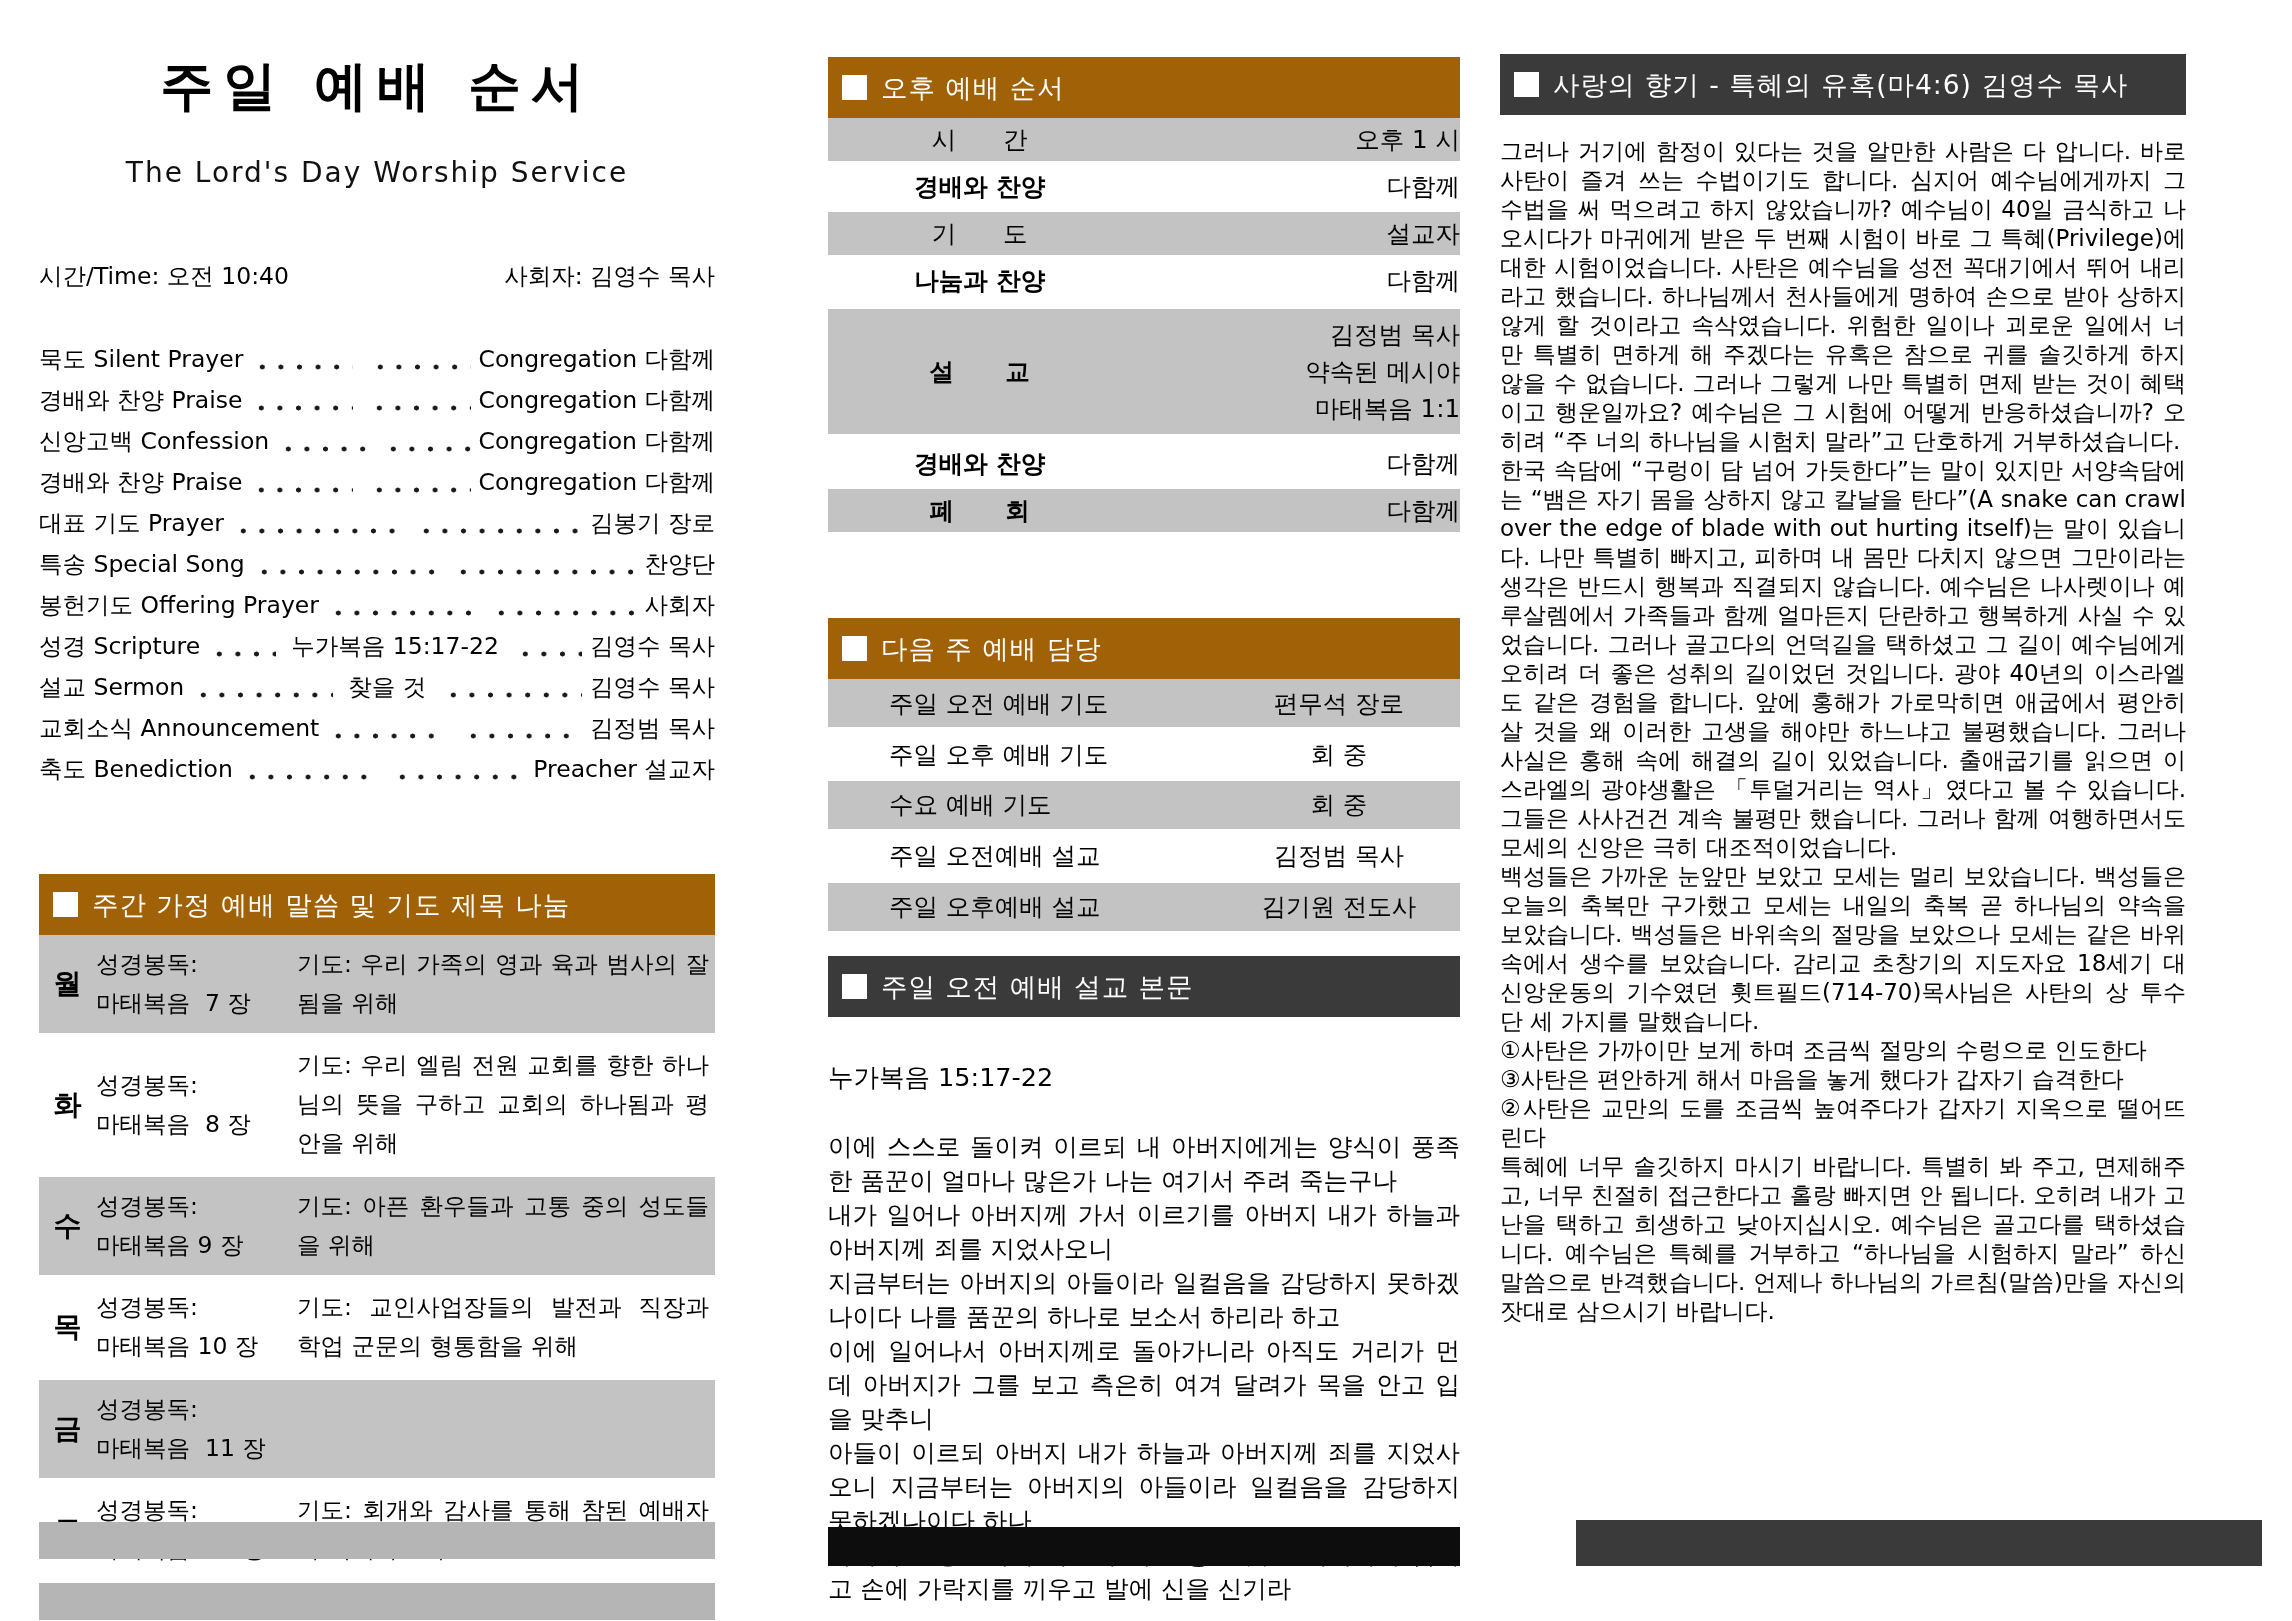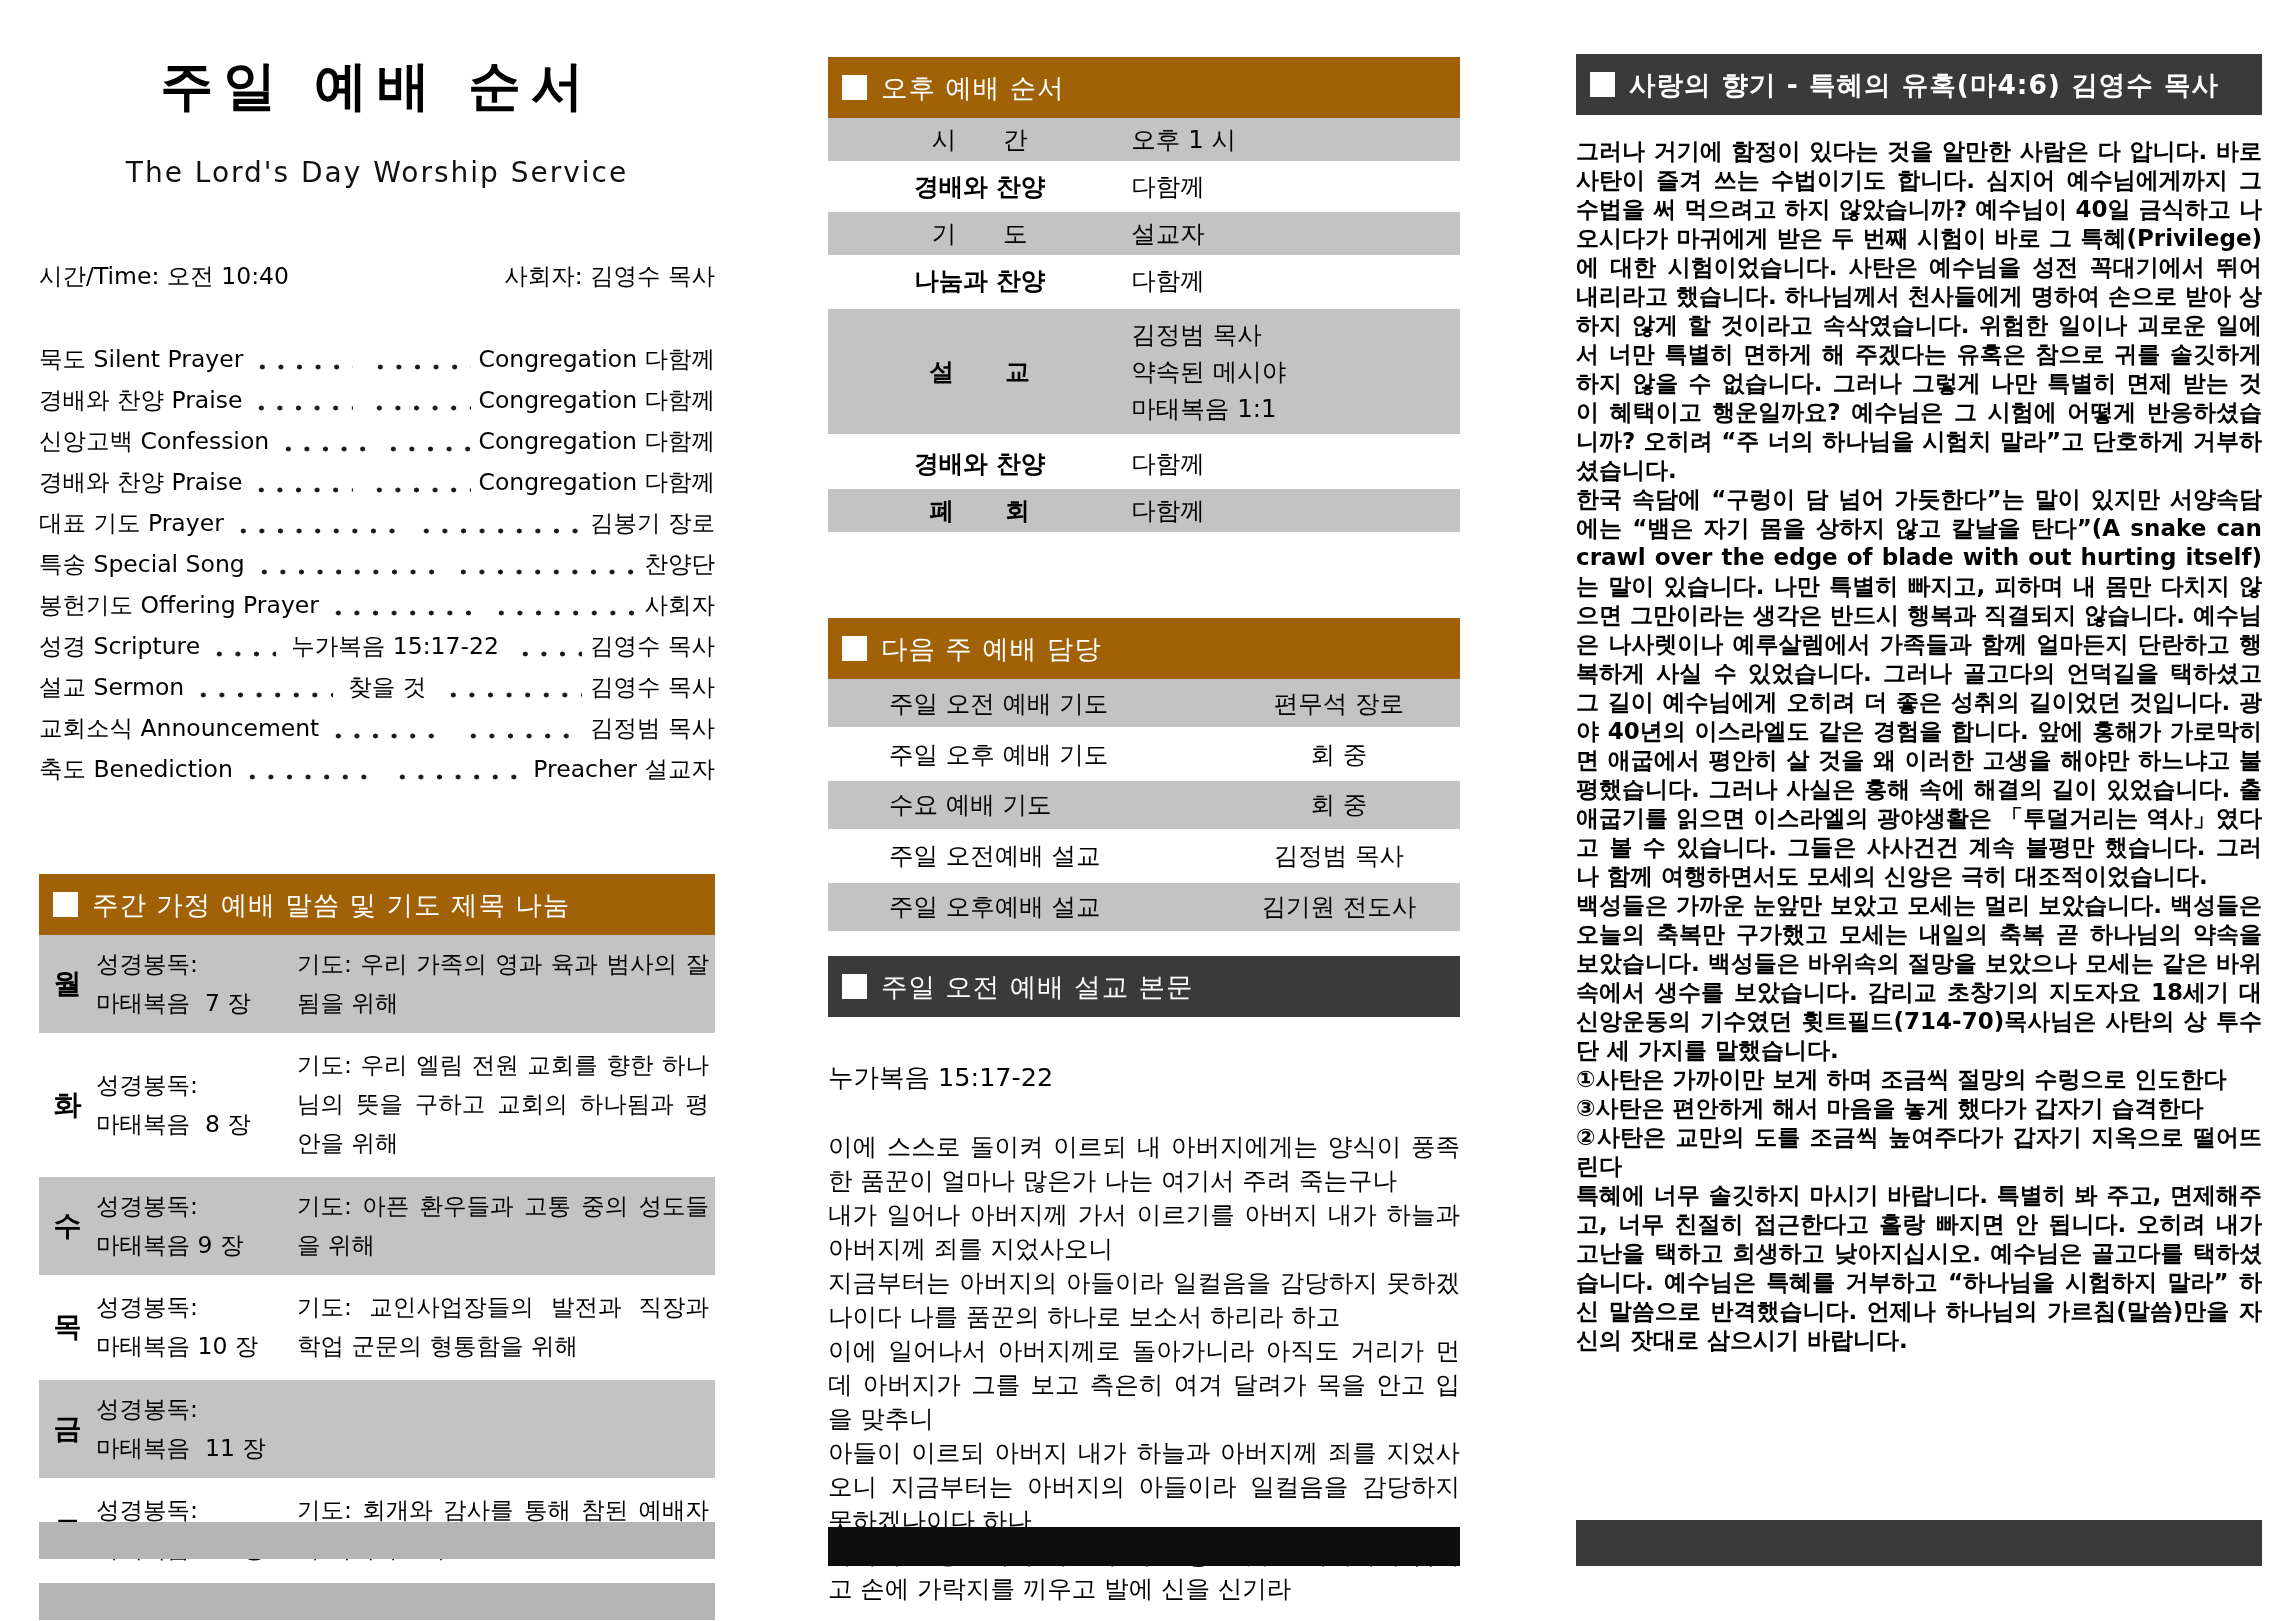--- a/index.html
+++ b/index.html
@@ -4,21 +4,21 @@
 <style>
   html,body { margin:0; padding:0; }
   body {
     width:2293px; height:1621px; position:relative; background:#ffffff;
     font-family:"DejaVu Sans","Liberation Sans",sans-serif; color:#000;
     overflow:hidden;
   }
   .col { position:absolute; top:0; }
   .col-left   { left:39px;   width:676px; }
   .col-middle { left:828px;  width:632px; }
-  .col-right  { left:1576px; width:686px;font-weight:bold; }
+  .col-right  { left:1500px; width:686px; }
 
   
   .bar { display:flex; align-items:center; padding:0 13.7px; height:61px;
          color:#fff; font-size:26.5px; letter-spacing:1px; }
   .bar.black { background:#a16207; }
   .bar.dark  { background:#3a3a3a; }
   .sq { width:25.5px; height:25.5px; background:#ffffff; display:inline-block;
         margin-right:13.7px; flex:0 0 auto; }
 
   
@@ -51,21 +51,21 @@
   .fam-empty { background:#b5b5b5; height:37px; margin-top:2px; }
 
   
   .svc-table { }
   .svc-row { display:flex; align-items:center; min-height:43px; margin-bottom:3.9px;
              font-size:24.5px; }
   .svc-row.gray  { background:#c3c3c3; }
   .svc-row.white { background:#ffffff; }
   .svc-label { flex:0 0 48%; text-align:center; white-space:pre; }
   .svc-label.bold { font-weight:bold; }
-  .svc-value { flex:1 1 auto; text-align:left; white-space:pre-line;
+  .svc-value { flex:1 1 auto; text-align:right; white-space:pre-line;
                line-height:37px; }
   .svc-row.tall { min-height:125px; margin-top:7.8px; margin-bottom:7.8px; }
 
   .nw-table { margin-top:86px; }
   .nw-row { display:flex; align-items:center; height:48px; margin-bottom:2.9px;
             font-size:24.5px; }
   .nw-row.gray  { background:#c3c3c3; }
   .nw-row.white { background:#ffffff; }
   .nw-label { flex:0 0 52%; padding-left:61px; }
   .nw-value { flex:1 1 auto; text-align:center; }

